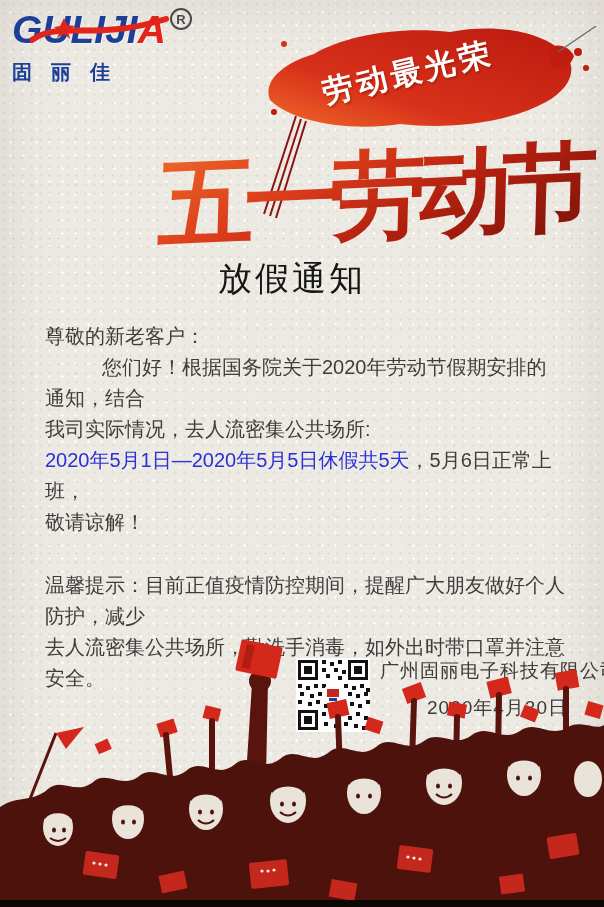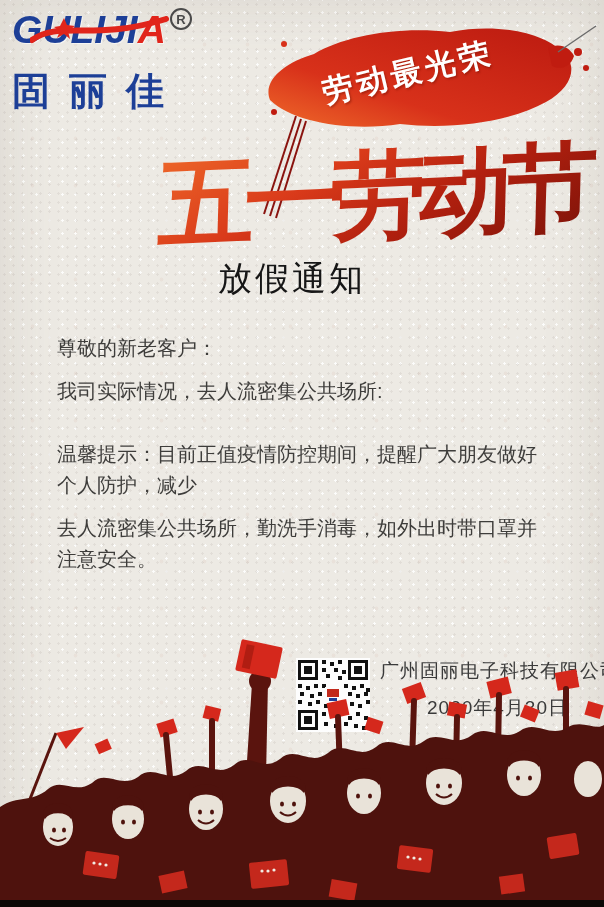--- a/index.html
+++ b/index.html
@@ -24,22 +24,22 @@
   
   .logo { position: absolute; left: 12px; top: 10px; width: 200px; }
   .logo-latin {
     font-style: italic; font-weight: 900; font-size: 39px; line-height: 40px;
     letter-spacing: 0px; color: #1d3f97; white-space: nowrap;
     text-shadow: 1px 1px 0 rgba(255,255,255,0.6);
   }
   .logo-latin .red { color: #e1251b; }
   .logo-swoosh { position: absolute; left: 18px; top: 6px; pointer-events: none; }
   .logo-cjk {
-    margin-top: 16px;
-    font-weight: 900; font-size: 38px; color: #1d3f97;
+    margin-top: 9px;
+    font-weight: 900; font-size: 20px; color: #1d3f97;
     letter-spacing: 19px; white-space: nowrap;
   }
   .registered {
     position: absolute; left: 158px; top: -2px;
     width: 22px; height: 22px; border: 2px solid #4a4a4a; border-radius: 50%;
     color: #4a4a4a; font-size: 13px; font-weight: 700;
     display: flex; align-items: center; justify-content: center;
   }
 
   
@@ -71,21 +71,21 @@
     transform: translateX(-10px);
     text-align: center;
     font-size: 34px; font-weight: 500; color: #161616; letter-spacing: 3px;
   }
 
   
   .notice {
     position: absolute; left: 45px; top: 321px; width: 520px;
     font-size: 20px; line-height: 31px; color: #3e3d3b;
   }
-  .notice p { margin: 12px; }
+  .notice p { margin: 0; }
   .notice .indent { text-indent: 57px; }
   .notice .highlight { color: #2a2fd6; }
   .notice .tip { margin-top: 32px; }
 
   
   .qr { position: absolute; left: 296px; top: 657px; width: 74px; height: 76px; }
   .footer-text { position: absolute; left: 380px; top: 658px; width: 204px; }
   .company {
     font-size: 19px; color: #3a3a3a; letter-spacing: 1px;
     text-align: right; padding-right: 2px; white-space: nowrap;
@@ -138,21 +138,24 @@
     <line x1="310" y1="44" x2="348" y2="18" stroke="#6b6b6b" stroke-width="1.4"></line>
   </svg>
   <div class="banner-text">劳动最光荣</div>
 
   <div class="calligraphy">五一劳动节</div>
 
   <div class="heading">放假通知</div>
 
   <div class="notice">
     <p>尊敬的新老客户：</p>
+    <p class="indent">您们好！根据国务院关于2020年劳动节假期安排的通知，结合</p>
     <p>我司实际情况，去人流密集公共场所:</p>
+    <p><span class="highlight">2020年5月1日—2020年5月5日休假共5天</span><span>，5月6日正常上班，</span></p>
+    <p>敬请谅解！</p>
     <p class="tip">温馨提示：目前正值疫情防控期间，提醒广大朋友做好个人防护，减少</p>
     <p>去人流密集公共场所，勤洗手消毒，如外出时带口罩并注意安全。</p>
   </div>
 
   <svg class="qr" viewBox="0 0 74 74">
     <rect x="0" y="0" width="74" height="74" fill="#fdfdfd"></rect>
     <g fill="#111111">
 
       <g>
           <rect x="2" y="2" width="20" height="20"></rect>

